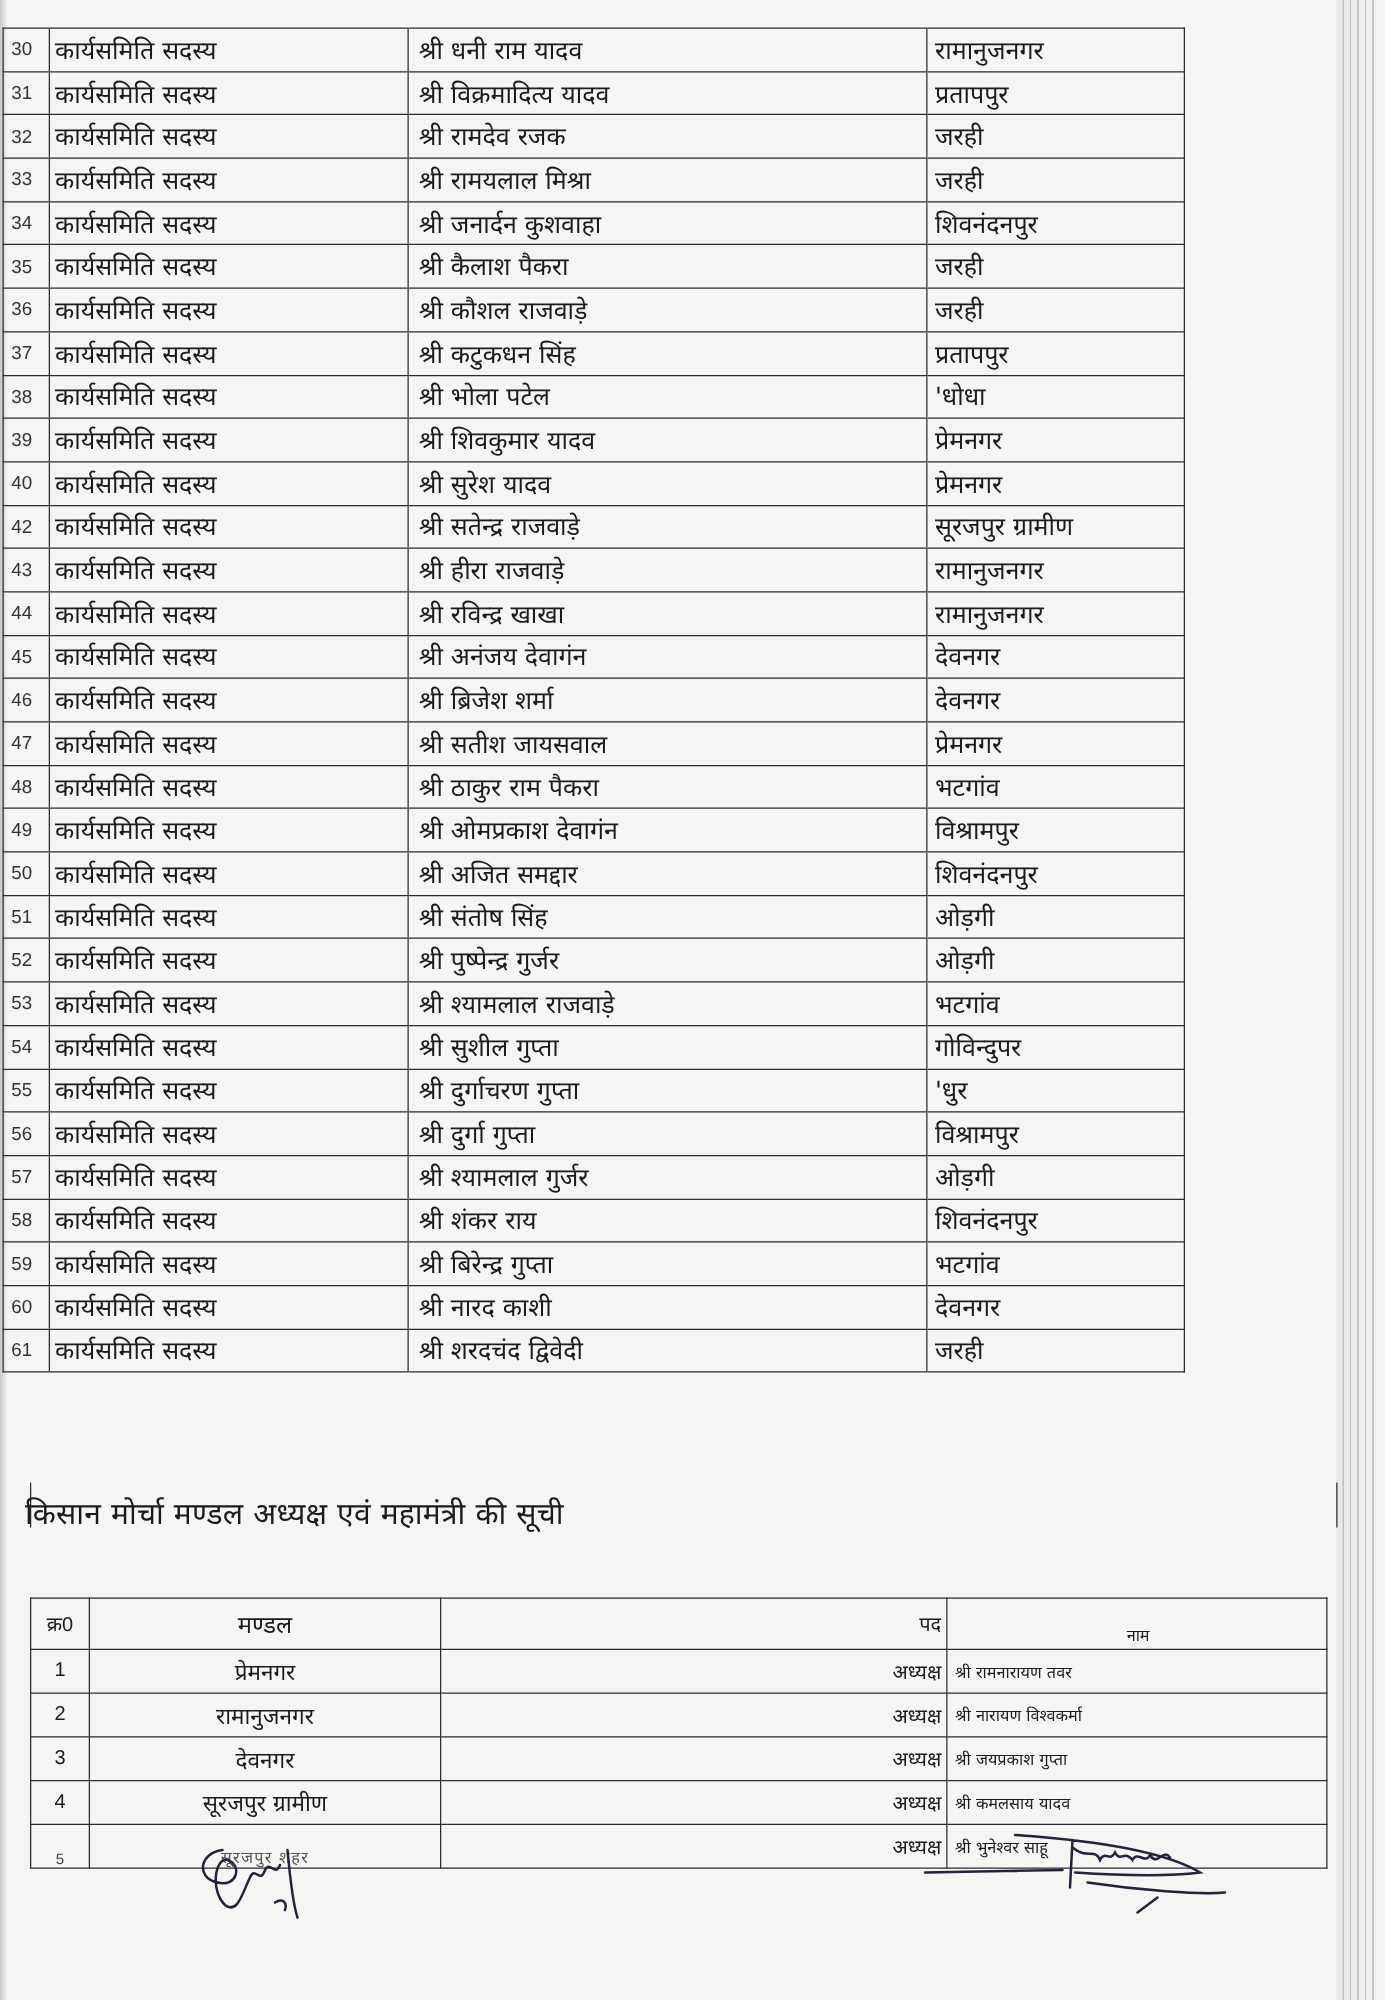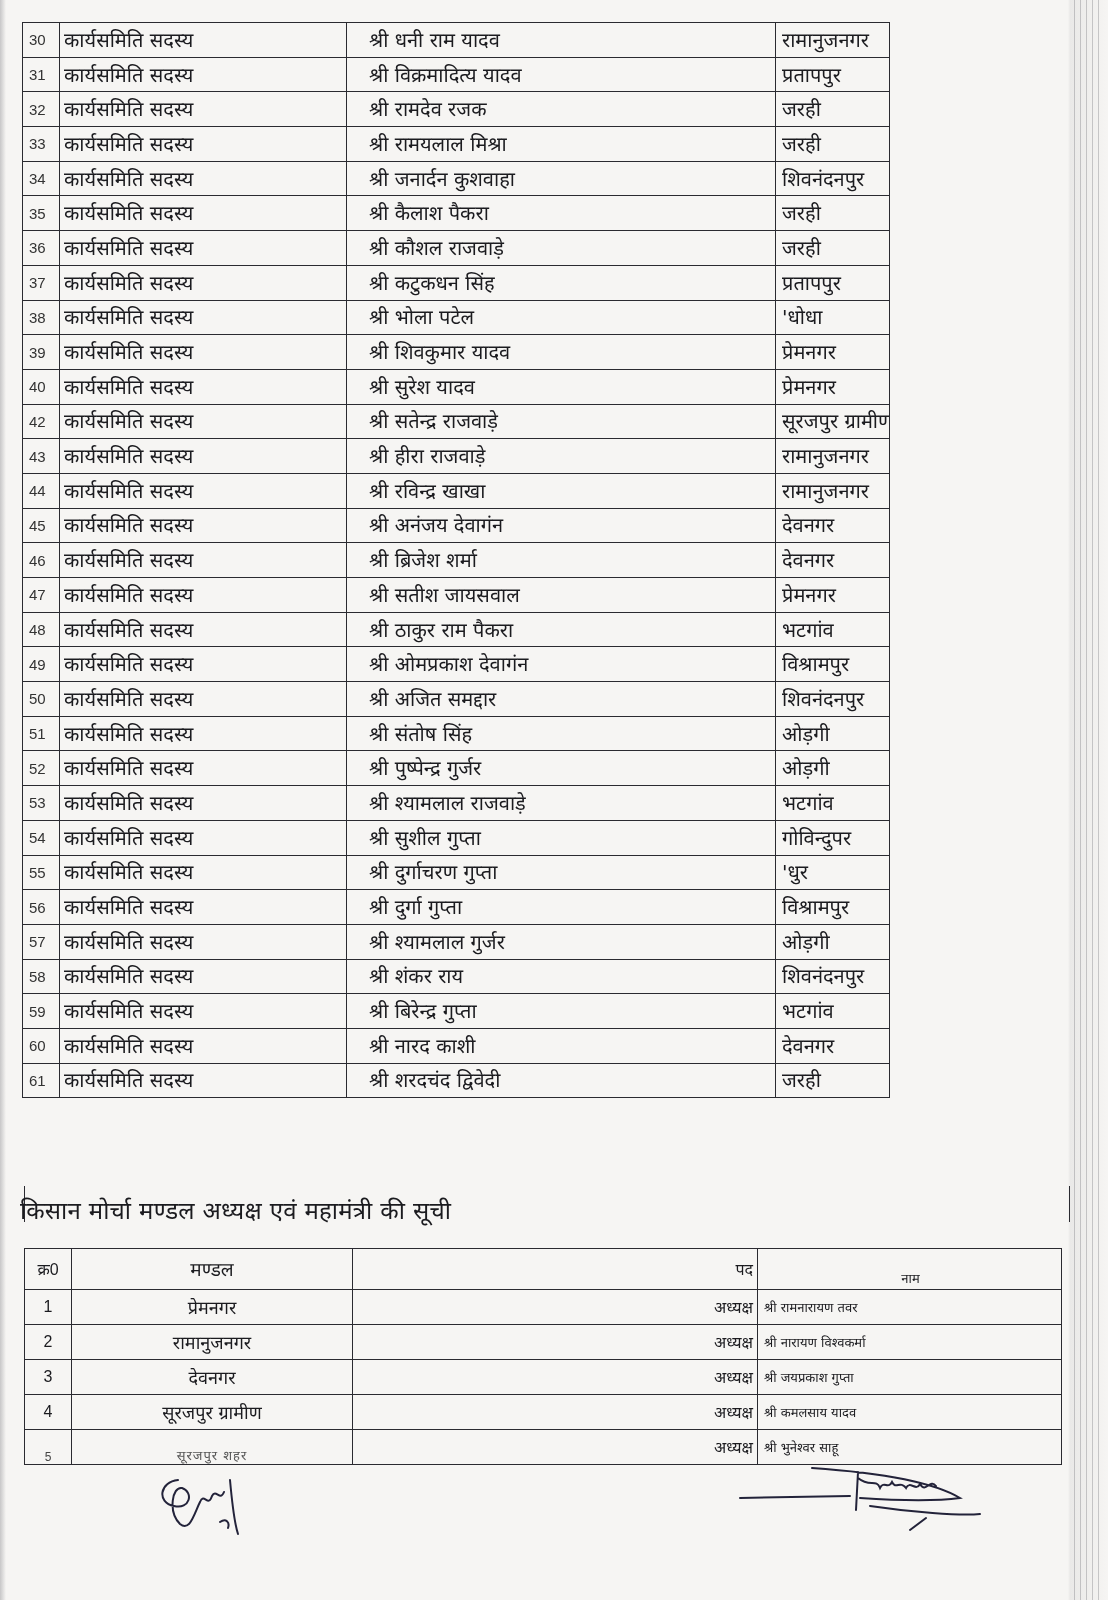--- a/index.html
+++ b/index.html
@@ -33,23 +33,23 @@
   }
   .left-edge {
     position: absolute;
     left: 0; top: 0; width: 6px; height: 1600px;
     background: linear-gradient(90deg, rgba(60,60,70,0.25), transparent);
   }
 
   
   .members {
     position: absolute;
-    left: 22px;
+    left: 2px;
     top: 22px;
-    width: 868px;
+    width: 946px;
     border-collapse: collapse;
     table-layout: fixed;
   }
   .members td {
     border-top: 1.5px solid #2a2a30;
     border-bottom: 1.5px solid #2a2a30;
     height: 33.7px;
     padding: 0 4px;
     font-size: 20px;
     line-height: 1;
@@ -66,21 +66,21 @@
     padding-left: 6px;
     border-left: 1.5px solid #2a2a30;
   }
   .members td.role {
     width: 278px;
     border-left: 1.5px solid #2a2a30;
   }
   .members td.name {
     width: 402px;
     border-left: 1.5px solid #2a2a30;
-    padding-left: 22px;
+    padding-left: 8px;
   }
   .members td.place {
     border-left: 1.5px solid #2a2a30;
     border-right: 1.5px solid #2a2a30;
     padding-left: 6px;
   }
 
   
   .section-title {
     position: absolute;
@@ -98,21 +98,21 @@
     left: 24px;
     top: 1186px;
     width: 1044px;
     height: 36px;
     border-left: 1.5px solid #2a2a30;
     border-right: 1.5px solid #2a2a30;
   }
   .kisan {
     position: absolute;
     left: 24px;
-    top: 1248px;
+    top: 1278px;
     width: 1038px;
     border-collapse: collapse;
     table-layout: fixed;
   }
   .kisan th, .kisan td {
     border: 1.5px solid #2a2a30;
     height: 34px;
     font-weight: normal;
     font-size: 18px;
     padding: 0 4px;

